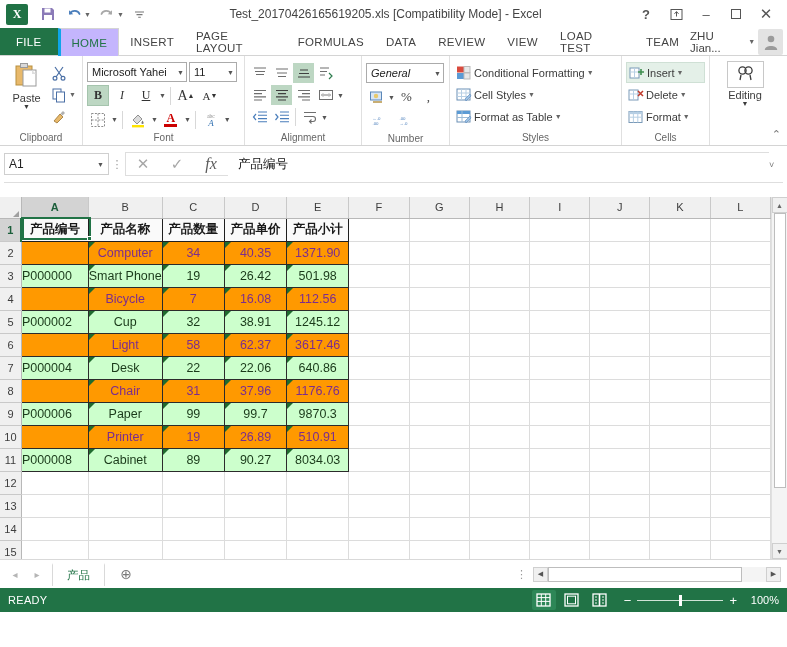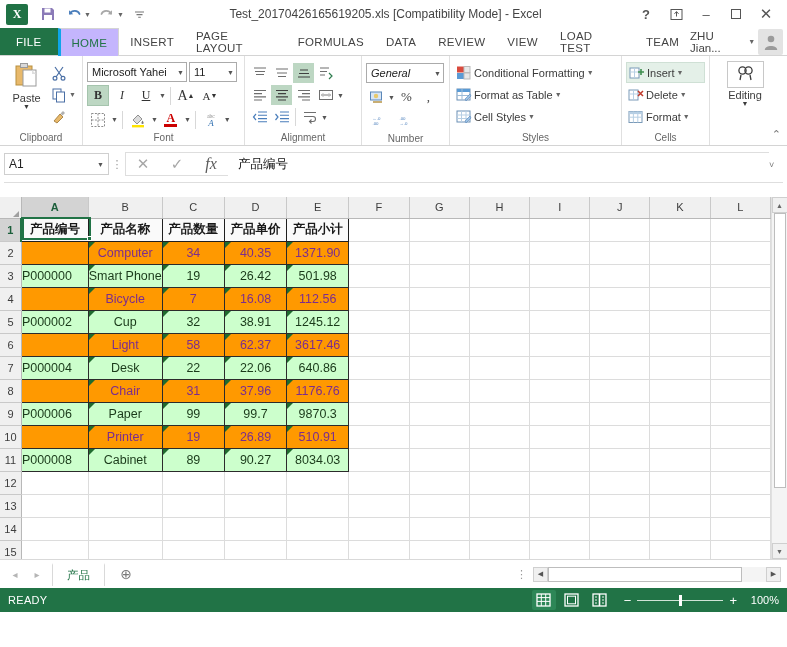--- a/index.html
+++ b/index.html
@@ -564,34 +564,34 @@
               <rect x="8" y="1.5" width="6" height="6" fill="#e8e8e8" stroke="#bbb"></rect>
               <rect x="1" y="8" width="7" height="6" fill="#5b9bd5"></rect>
               <rect x="8" y="8" width="6" height="6" fill="#e8e8e8" stroke="#bbb"></rect>
             </svg>
           <span>Conditional Formatting</span>
           <span class="car">▼</span>
         </div>
         <div class="smallbtn">
           <svg class="ico" viewBox="0 0 16 16">
               <rect x="1" y="2" width="13" height="11" fill="#fff" stroke="#6a8fb5"></rect>
+              <path d="M1 6h13M1 9.5h13M5.5 2v11M10 2v11" stroke="#b7cfe4"></path>
+              <path d="M9 12 L14 7 L15 9 L10 14 z" fill="#9dc3e6" stroke="#5b87b8" stroke-width=".6"></path>
+            </svg>
+          <span>Cell Styles</span>
+          <span class="car">▼</span>
+        </div>
+        <div class="smallbtn">
+          <svg class="ico" viewBox="0 0 16 16">
+              <rect x="1" y="2" width="13" height="11" fill="#fff" stroke="#6a8fb5"></rect>
               <rect x="1" y="2" width="13" height="3" fill="#5b9bd5"></rect>
               <path d="M1 8.5h13M6 5h0M6 2v11" stroke="#9dbcd8"></path>
               <path d="M9 12 L14 7 L15 9 L10 14 z" fill="#9dc3e6" stroke="#5b87b8" stroke-width=".6"></path>
             </svg>
           <span>Format as Table</span>
-          <span class="car">▼</span>
-        </div>
-        <div class="smallbtn">
-          <svg class="ico" viewBox="0 0 16 16">
-              <rect x="1" y="2" width="13" height="11" fill="#fff" stroke="#6a8fb5"></rect>
-              <path d="M1 6h13M1 9.5h13M5.5 2v11M10 2v11" stroke="#b7cfe4"></path>
-              <path d="M9 12 L14 7 L15 9 L10 14 z" fill="#9dc3e6" stroke="#5b87b8" stroke-width=".6"></path>
-            </svg>
-          <span>Cell Styles</span>
           <span class="car">▼</span>
         </div>
       </div>
     </div>
     <div class="rgroup-label">Styles</div>
   </div>
 
   <div class="rgroup" style="width:88px;">
     <div class="rgroup-body">
       <div class="smallcol" style="width:100%;">

